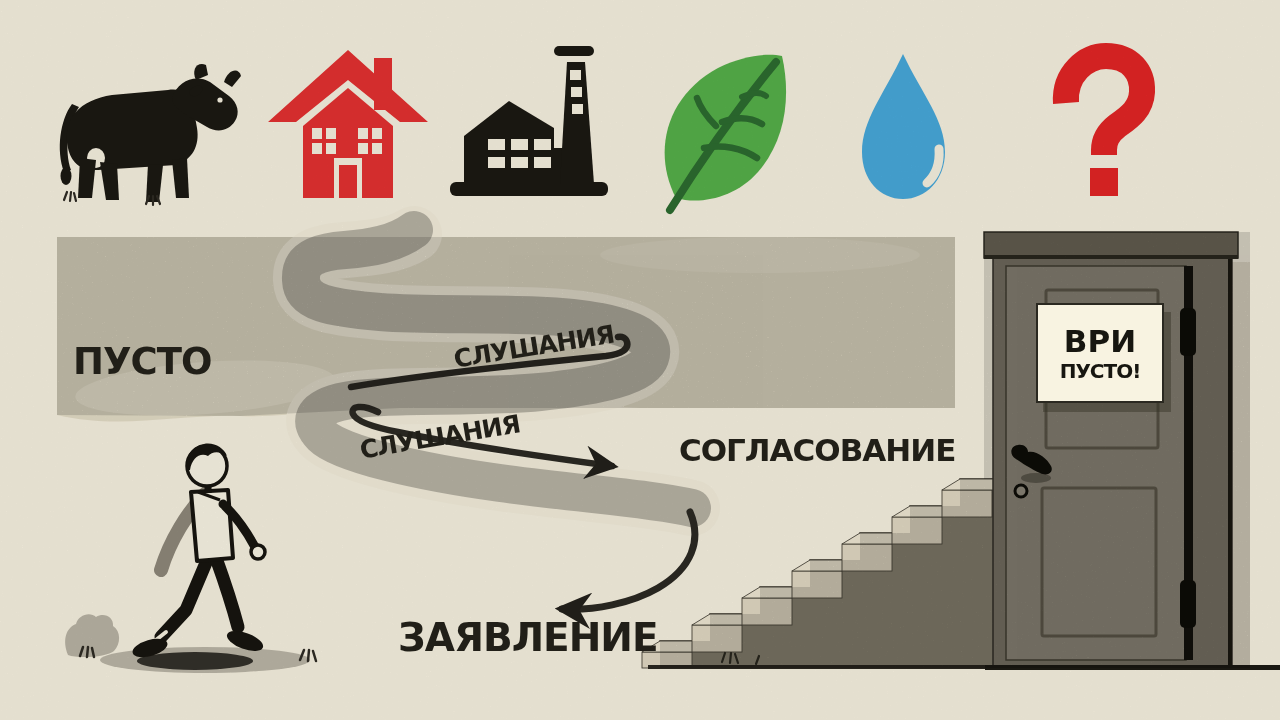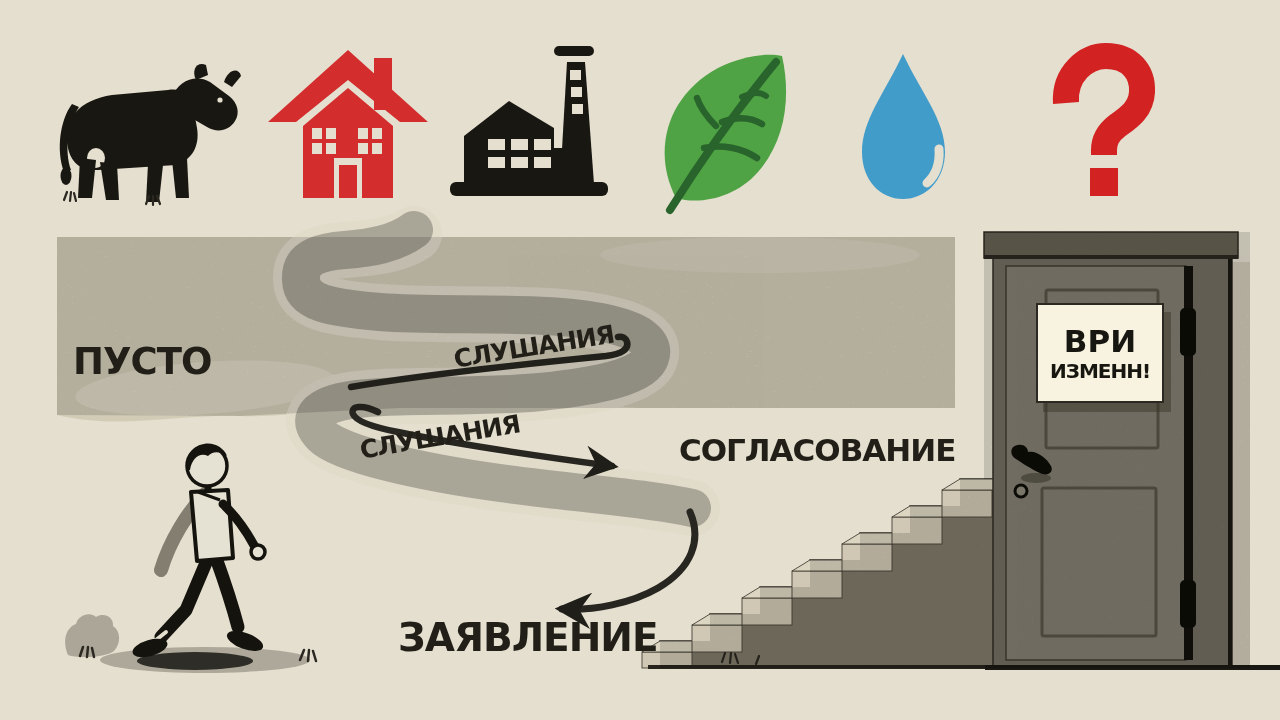--- a/index.html
+++ b/index.html
@@ -220,16 +220,16 @@
   </svg>
 
   <div class="lbl lbl-pusto">ПУСТО</div>
   <div class="lbl lbl-slush1">СЛУШАНИЯ</div>
   <div class="lbl lbl-slush2">СЛУШАНИЯ</div>
   <div class="lbl lbl-zayav">ЗАЯВЛЕНИЕ</div>
   <div class="lbl lbl-sogl">СОГЛАСОВАНИЕ</div>
 
   <div class="door-sign">
     <div class="l1">ВРИ</div>
-    <div class="l2">ИЗМЕНН!</div>
+    <div class="l2">ПУСТО!</div>
   </div>
 
 </div>
 
 </body></html>

